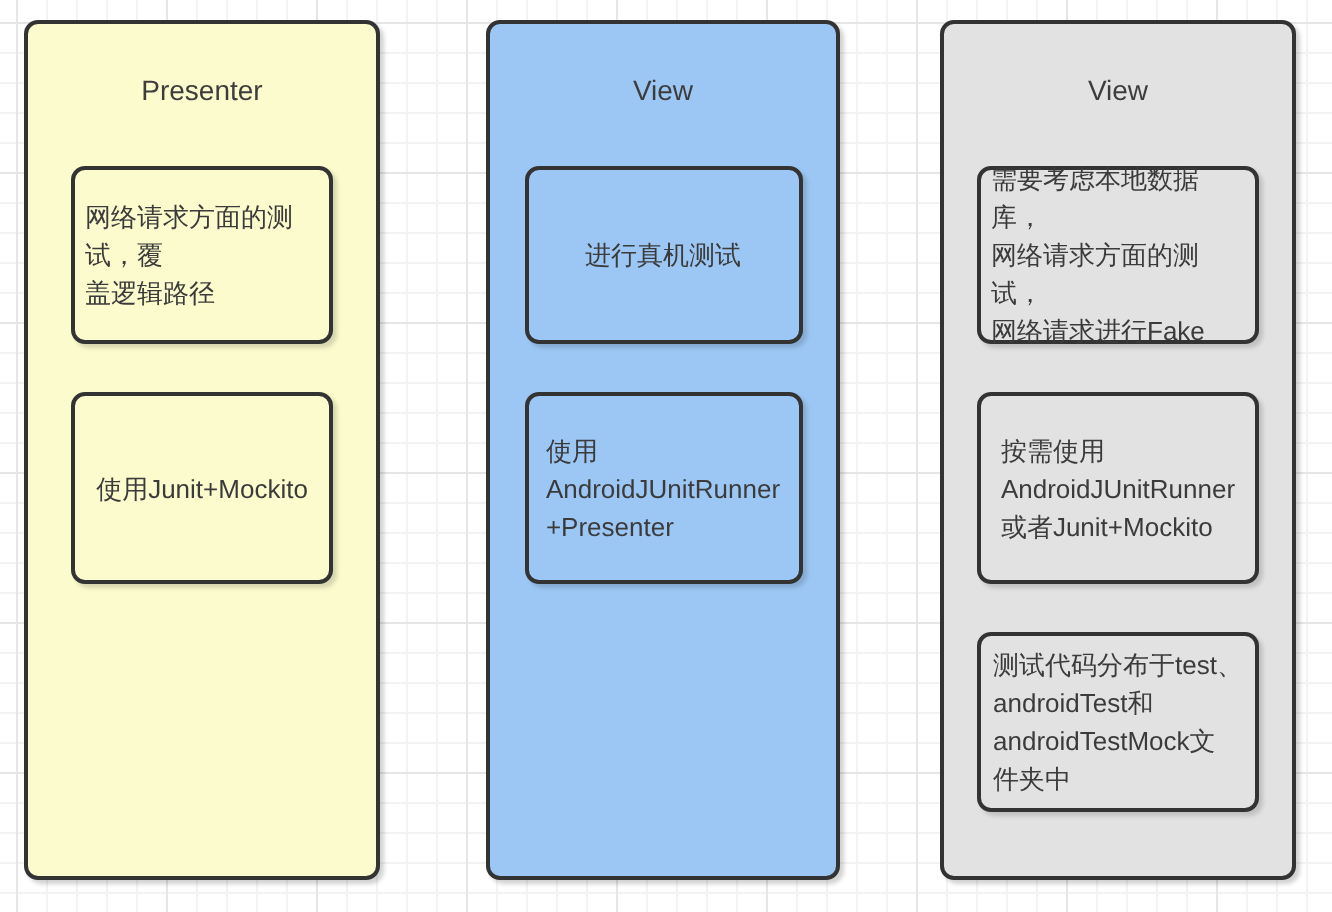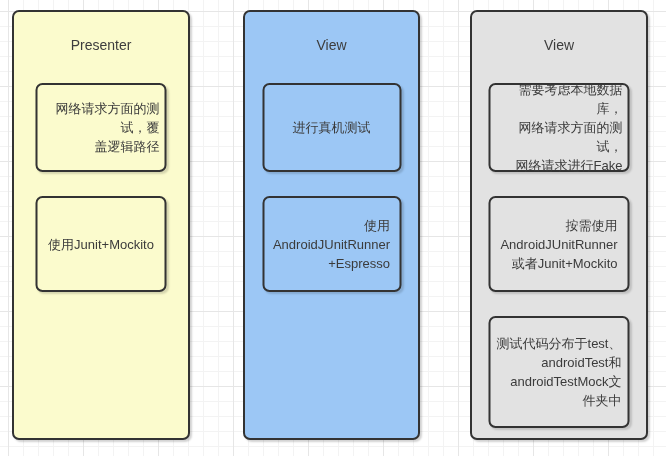--- a/index.html
+++ b/index.html
@@ -53,30 +53,30 @@
     left: 50%;
     transform: translateX(-50%);
     border: 2px solid #333333;
     border-radius: 7px;
     box-sizing: border-box;
     background: inherit;
     box-shadow: 2px 2px 2px rgba(0,0,0,0.15);
     display: flex;
     align-items: center;
     justify-content: center;
-    text-align: right;
+    text-align: left;
     font-size: 13px;
     line-height: 19px;
     color: #3b3b3b;
     white-space: pre-line;
     padding: 4px 5px;
   }
   .n1 { top: 71px;  height: 89px; }
   .n2 { top: 184px; height: 96px; }
-  .n3 { top: 304px; height: 112px; }
+  .n3 { top: 304px; height: 90px; }
   .col-presenter .node { width: 131px; }
   .col-view .node      { width: 139px; }
   .col-model .node     { width: 141px; }
 </style>
 </head>
 <body>
 
 <div class="canvas">
 
   <section class="column col-presenter" style="background-color: rgb(251, 251, 205);">
@@ -84,21 +84,21 @@
     <div class="node n1">网络请求方面的测试，覆
 盖逻辑路径</div>
     <div class="node n2">使用Junit+Mockito</div>
   </section>
 
   <section class="column col-view" style="background-color: rgb(156, 199, 245);">
     <div class="column-title">View</div>
     <div class="node n1">进行真机测试</div>
     <div class="node n2">使用
 AndroidJUnitRunner
-+Espresso</div>
++Presenter</div>
   </section>
 
   <section class="column col-model" style="background-color: rgb(226, 226, 226);">
     <div class="column-title">View</div>
     <div class="node n1">需要考虑本地数据库，
 网络请求方面的测试，
 网络请求进行Fake</div>
     <div class="node n2">按需使用
 AndroidJUnitRunner
 或者Junit+Mockito</div>

